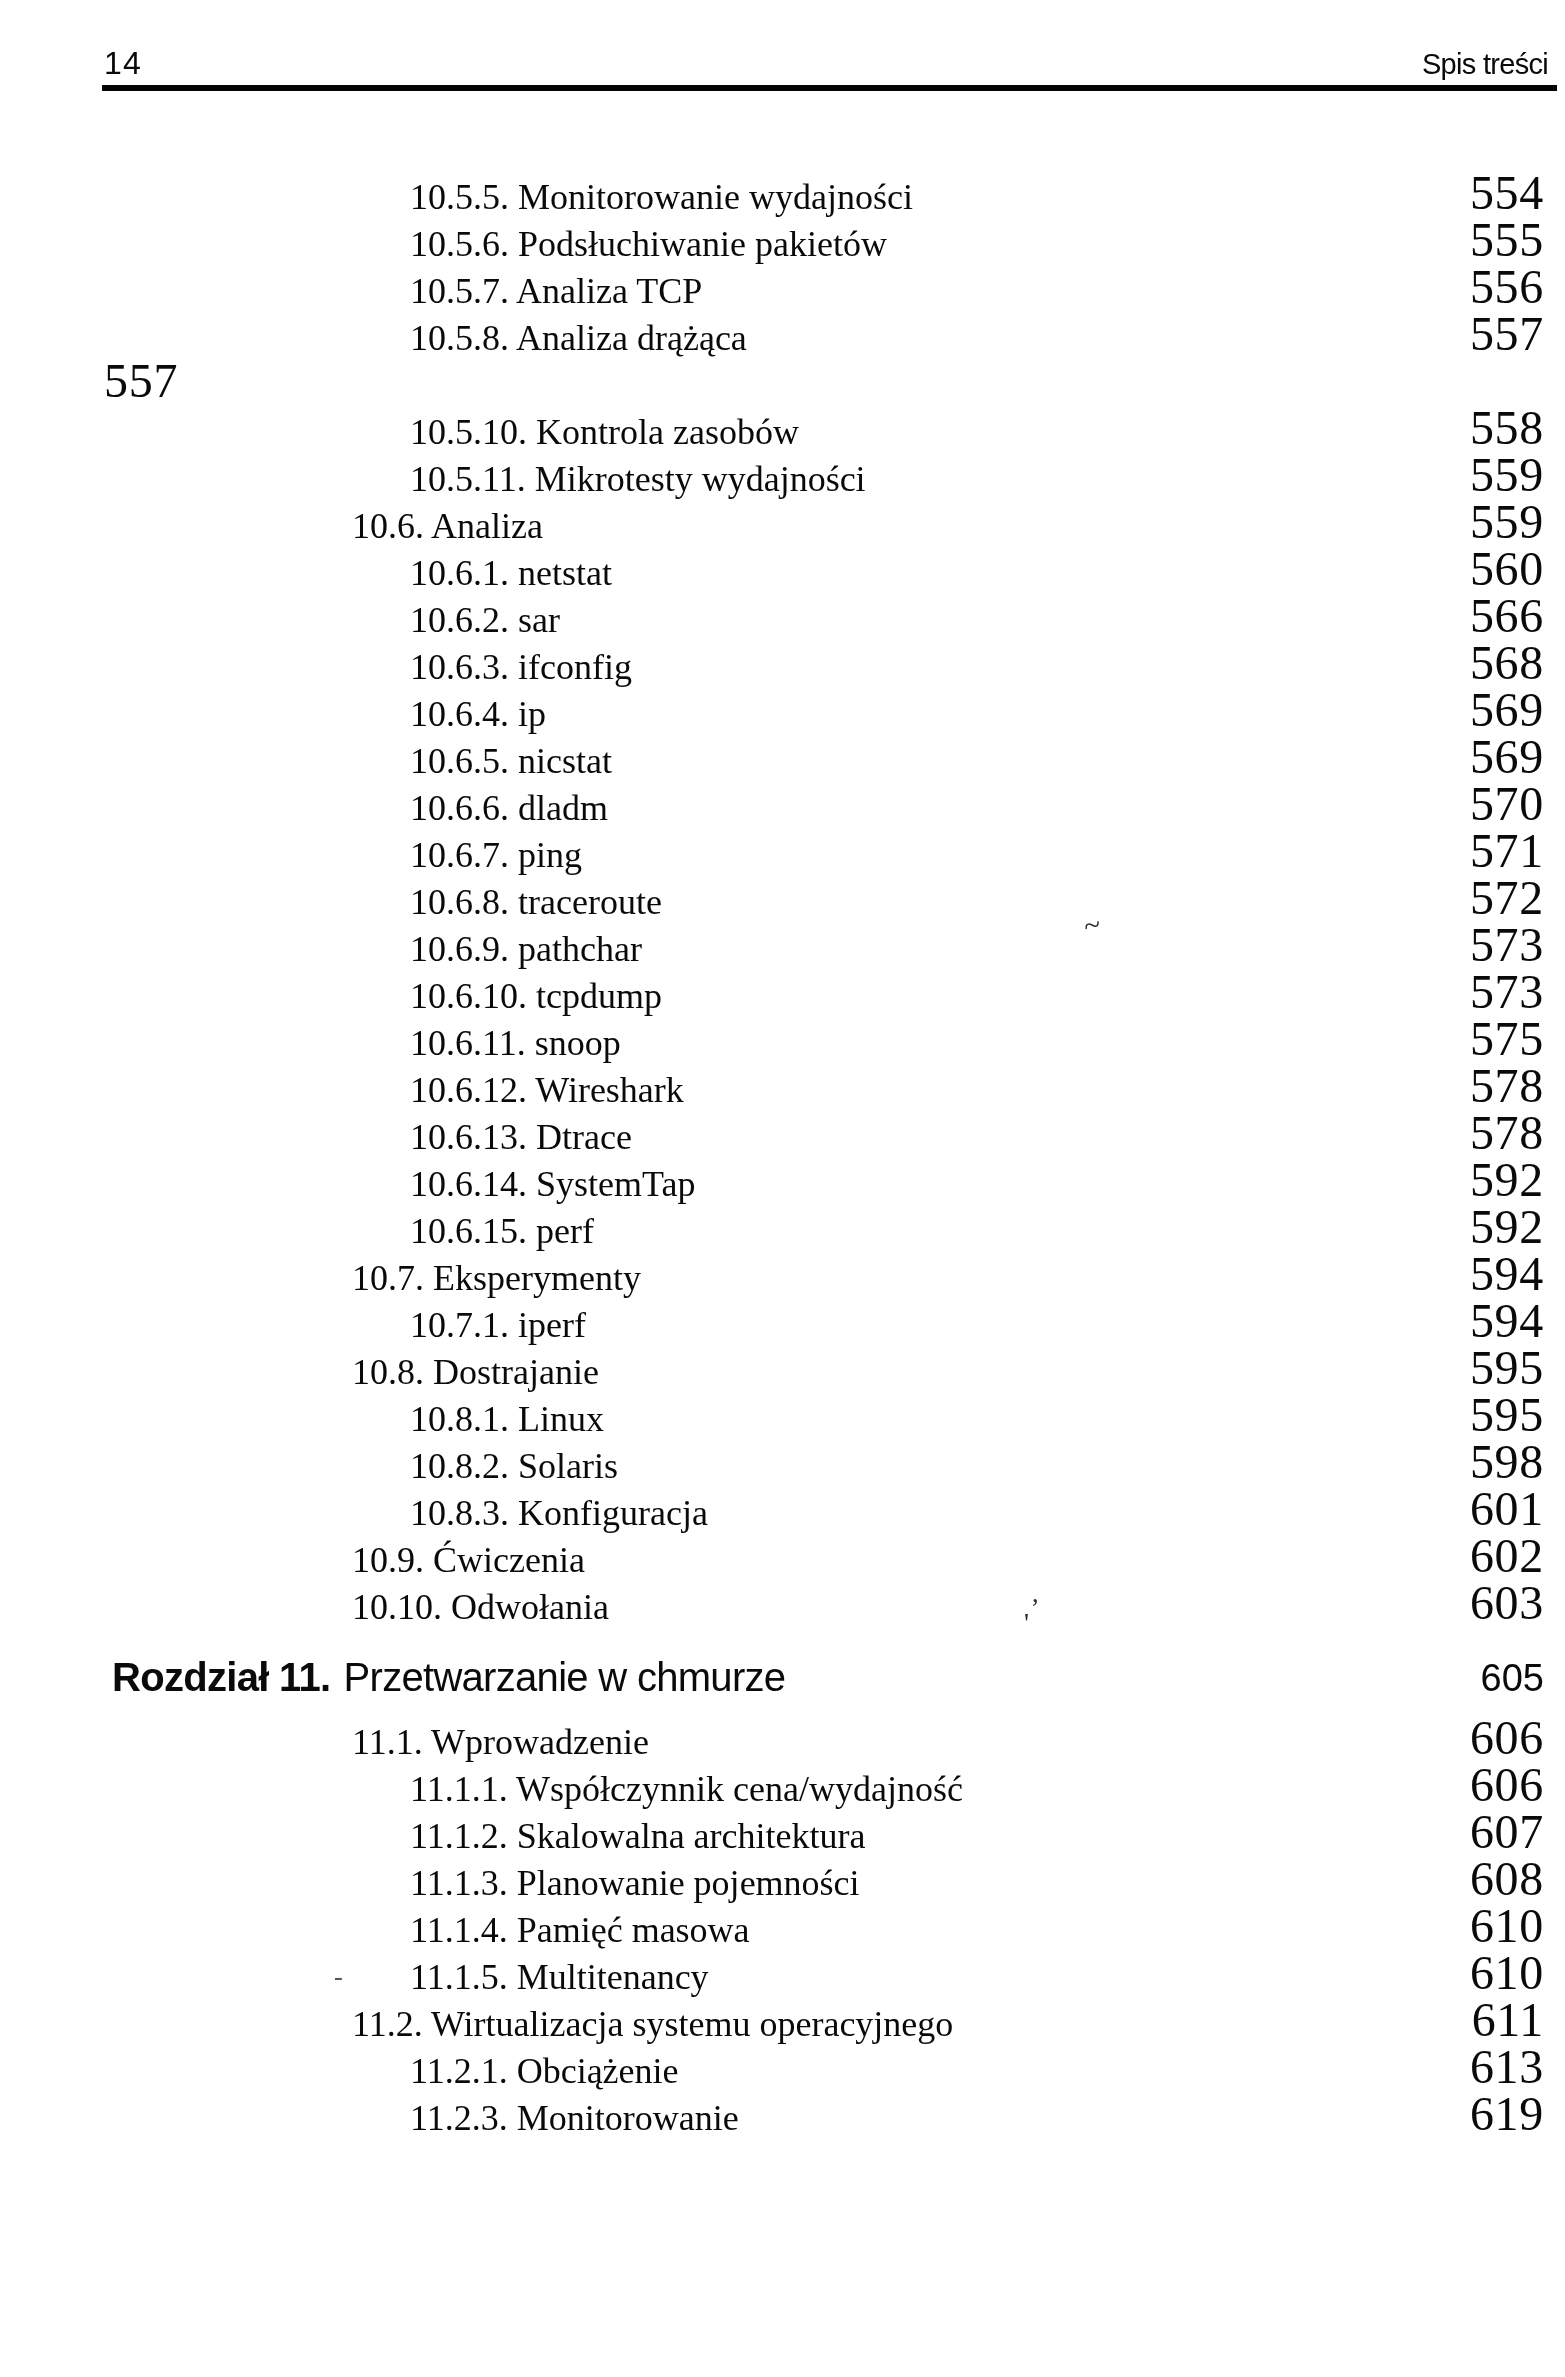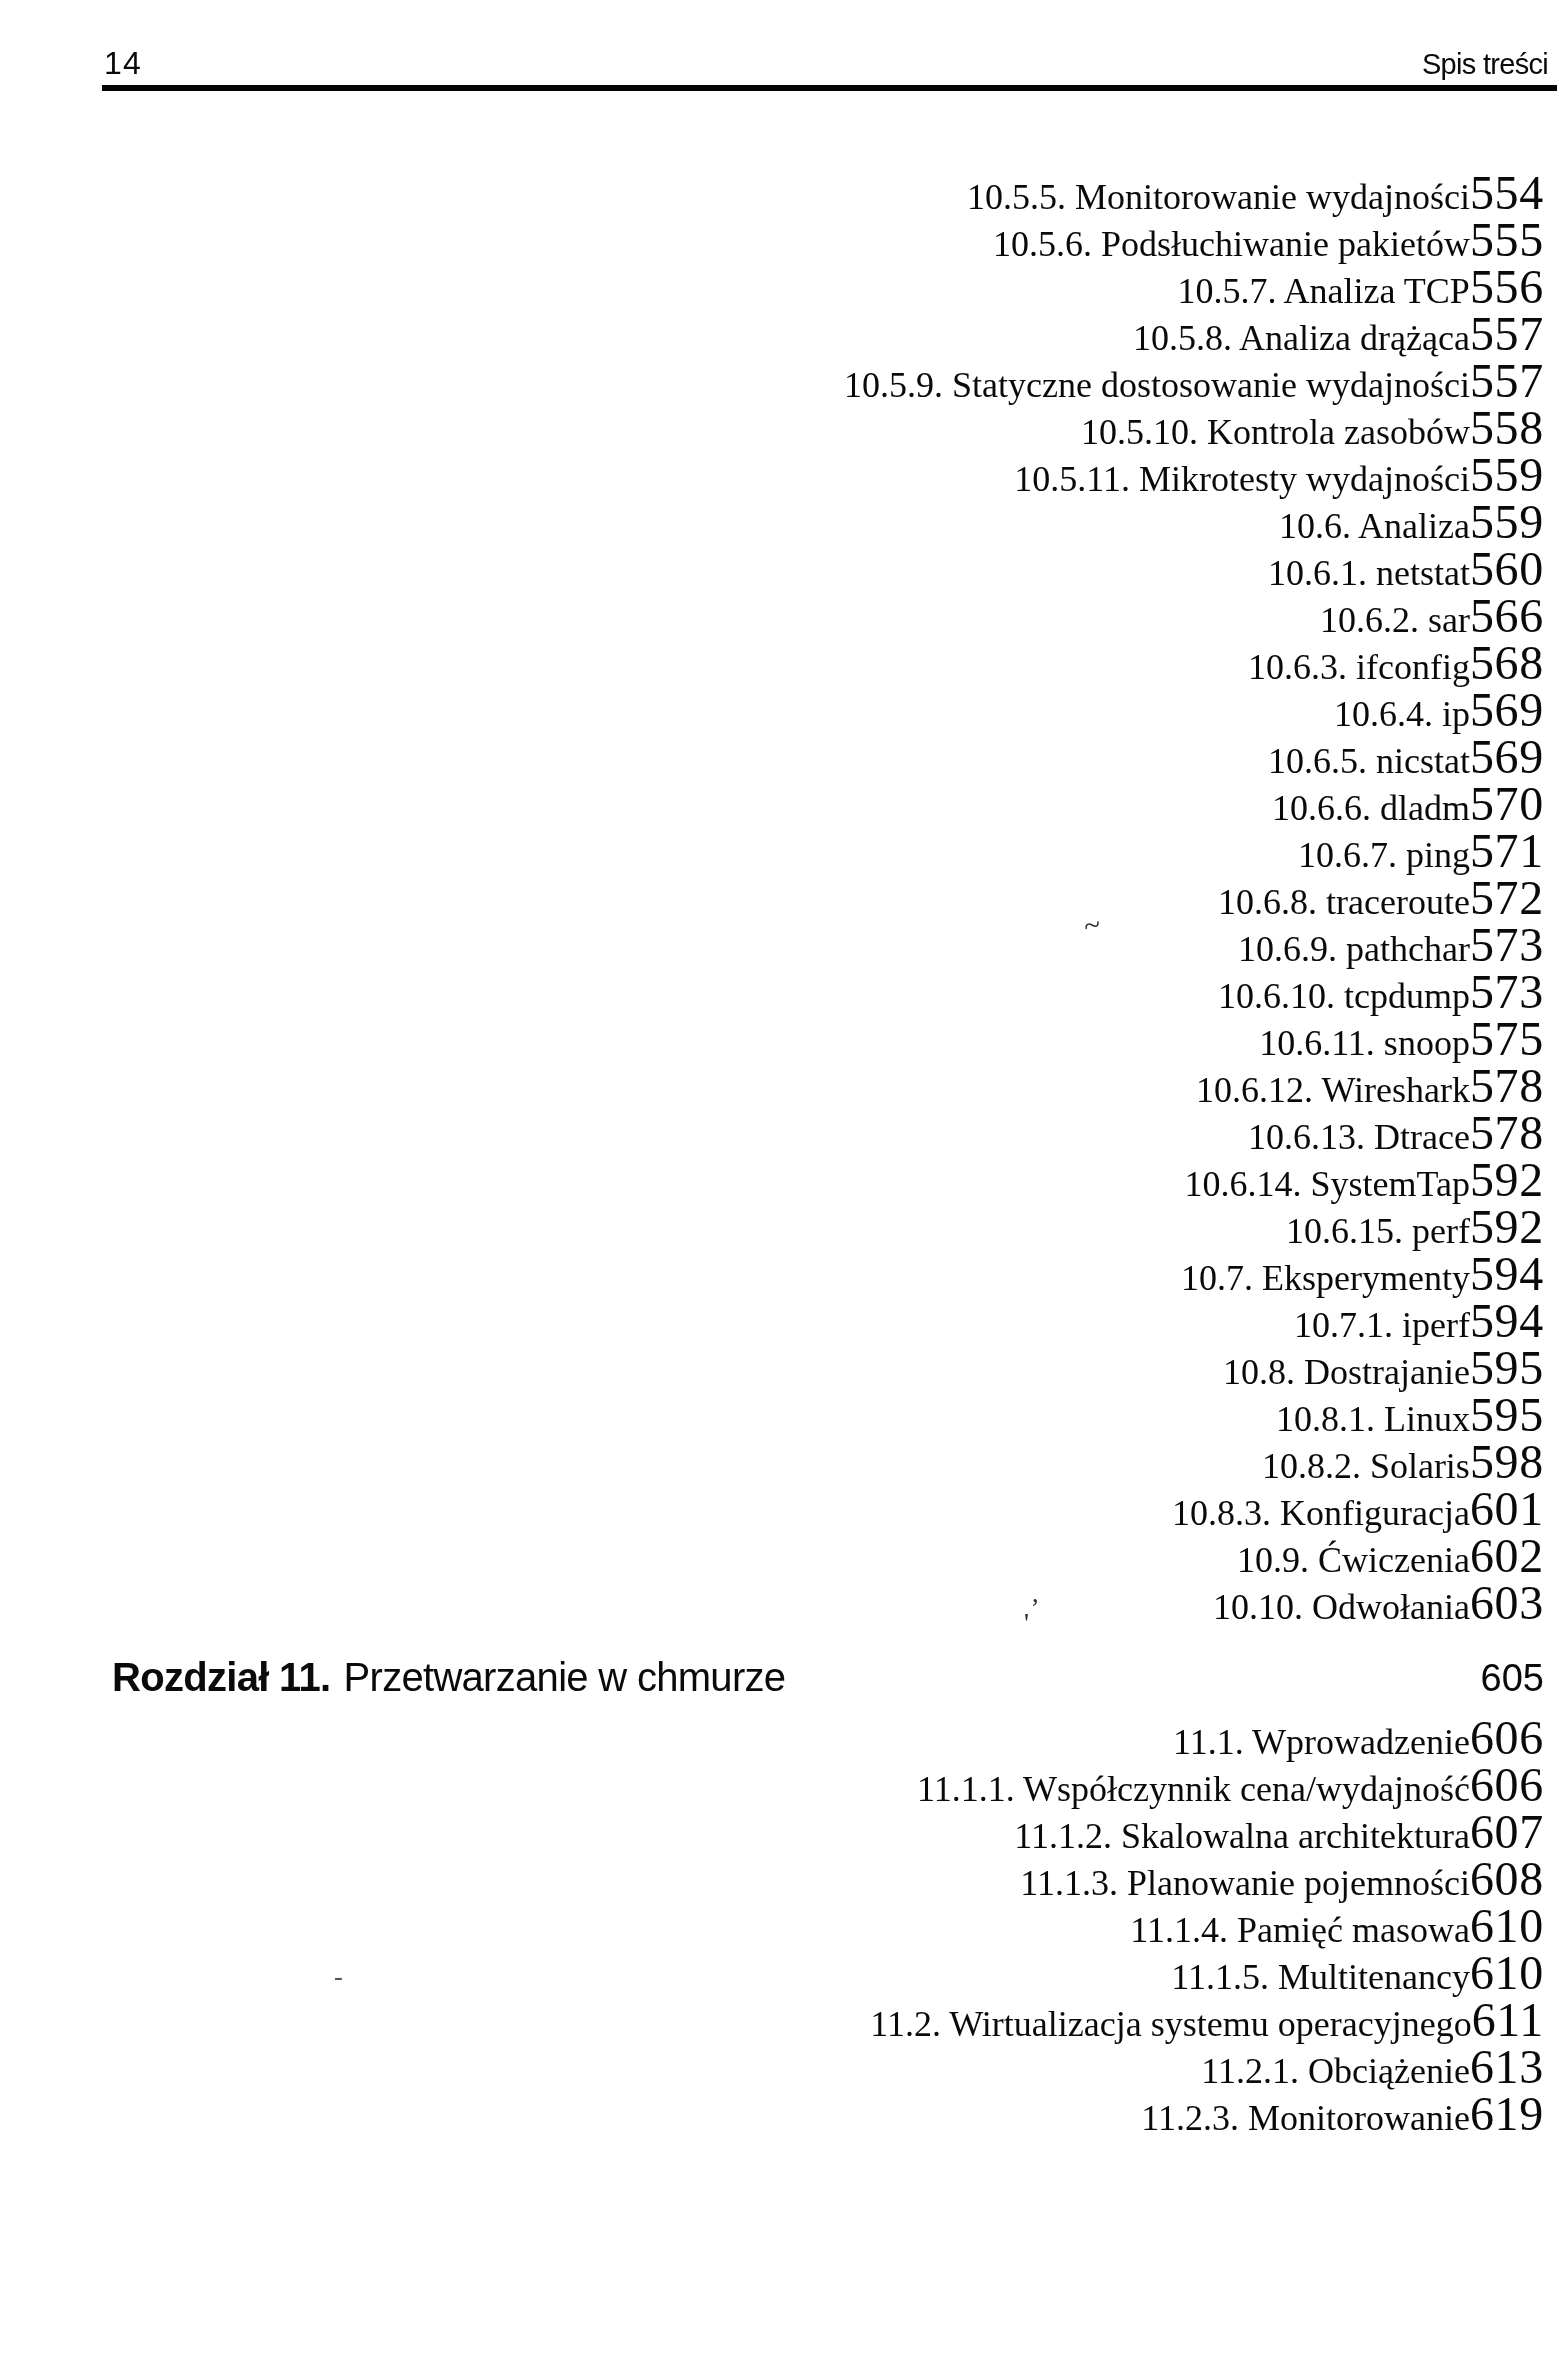--- a/index.html
+++ b/index.html
@@ -56,21 +56,20 @@
   }
   .row {
     display: flex;
     justify-content: space-between;
     align-items: baseline;
   }
   .row.entry {
     height: 47px;
     line-height: 47px;
     font-size: 36px;
-    justify-content: flex-end;
   }
   .row.entry .left {
     white-space: nowrap;
   }
   .row.entry.lvl2 .left { padding-left: 248px; }
   .row.entry.lvl3 .left { padding-left: 306px; }
   .row .pg {
     font-size: 48px;
     letter-spacing: 0.7px;
   }
@@ -135,21 +134,20 @@
       </div>
       <div class="row entry lvl3">
         <span class="left">10.5.7. Analiza TCP</span>
         <span class="pg">556</span>
       </div>
       <div class="row entry lvl3">
         <span class="left">10.5.8. Analiza drążąca</span>
         <span class="pg">557</span>
       </div>
       <div class="row entry lvl3">
-        <span class="left">10.5.9. Statyczne dostosowanie wydajności</span>
         <span class="pg">557</span>
       </div>
       <div class="row entry lvl3">
         <span class="left">10.5.10. Kontrola zasobów</span>
         <span class="pg">558</span>
       </div>
       <div class="row entry lvl3">
         <span class="left">10.5.11. Mikrotesty wydajności</span>
         <span class="pg">559</span>
       </div>

